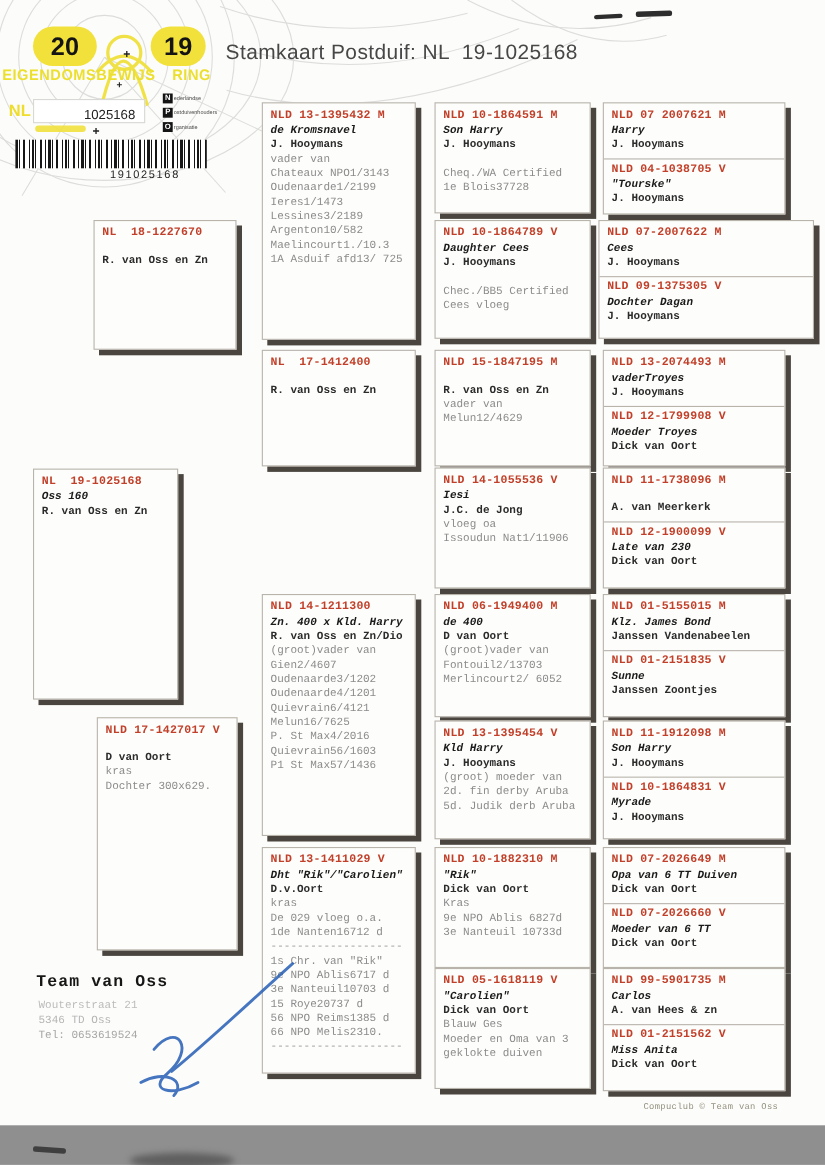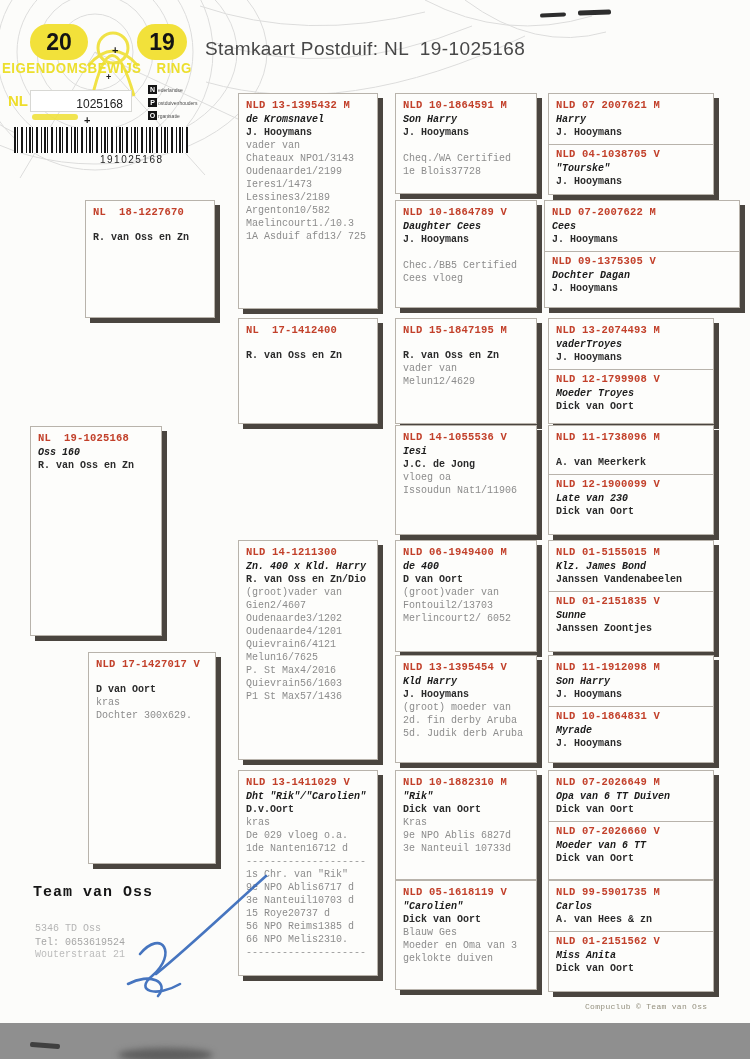--- a/index.html
+++ b/index.html
@@ -84,21 +84,21 @@
   .p18{left:548px;top:425px;width:166px;height:110px}
   .p19{left:548px;top:540px;width:166px;height:112px}
   .p20{left:548px;top:655px;width:166px;height:108px}
   .p21{left:548px;top:770px;width:166px;height:110px}
   .p22{left:548px;top:880px;width:166px;height:112px}
 
   
   .team-name{position:absolute;left:33px;top:884px;font-weight:bold;font-size:15px;
              letter-spacing:1px;color:#161616;}
   .addr{position:absolute;left:35px;font-size:10px;}
-  .a1{top:909px;color:#bcbcbc;margin-top:40px;}
+  .a1{top:909px;color:#bcbcbc;}
   .a2{top:923px;color:#b5b5b5;}
   .a3{top:937px;color:#a6a6a6;}
   .signature{position:absolute;left:98px;top:862px;pointer-events:none;}
   .credit{position:absolute;left:585px;top:1002px;font-size:8px;color:#94907f;letter-spacing:.3px;}
 </style>
 </head>
 <body>
 
 <div id="page">
 

